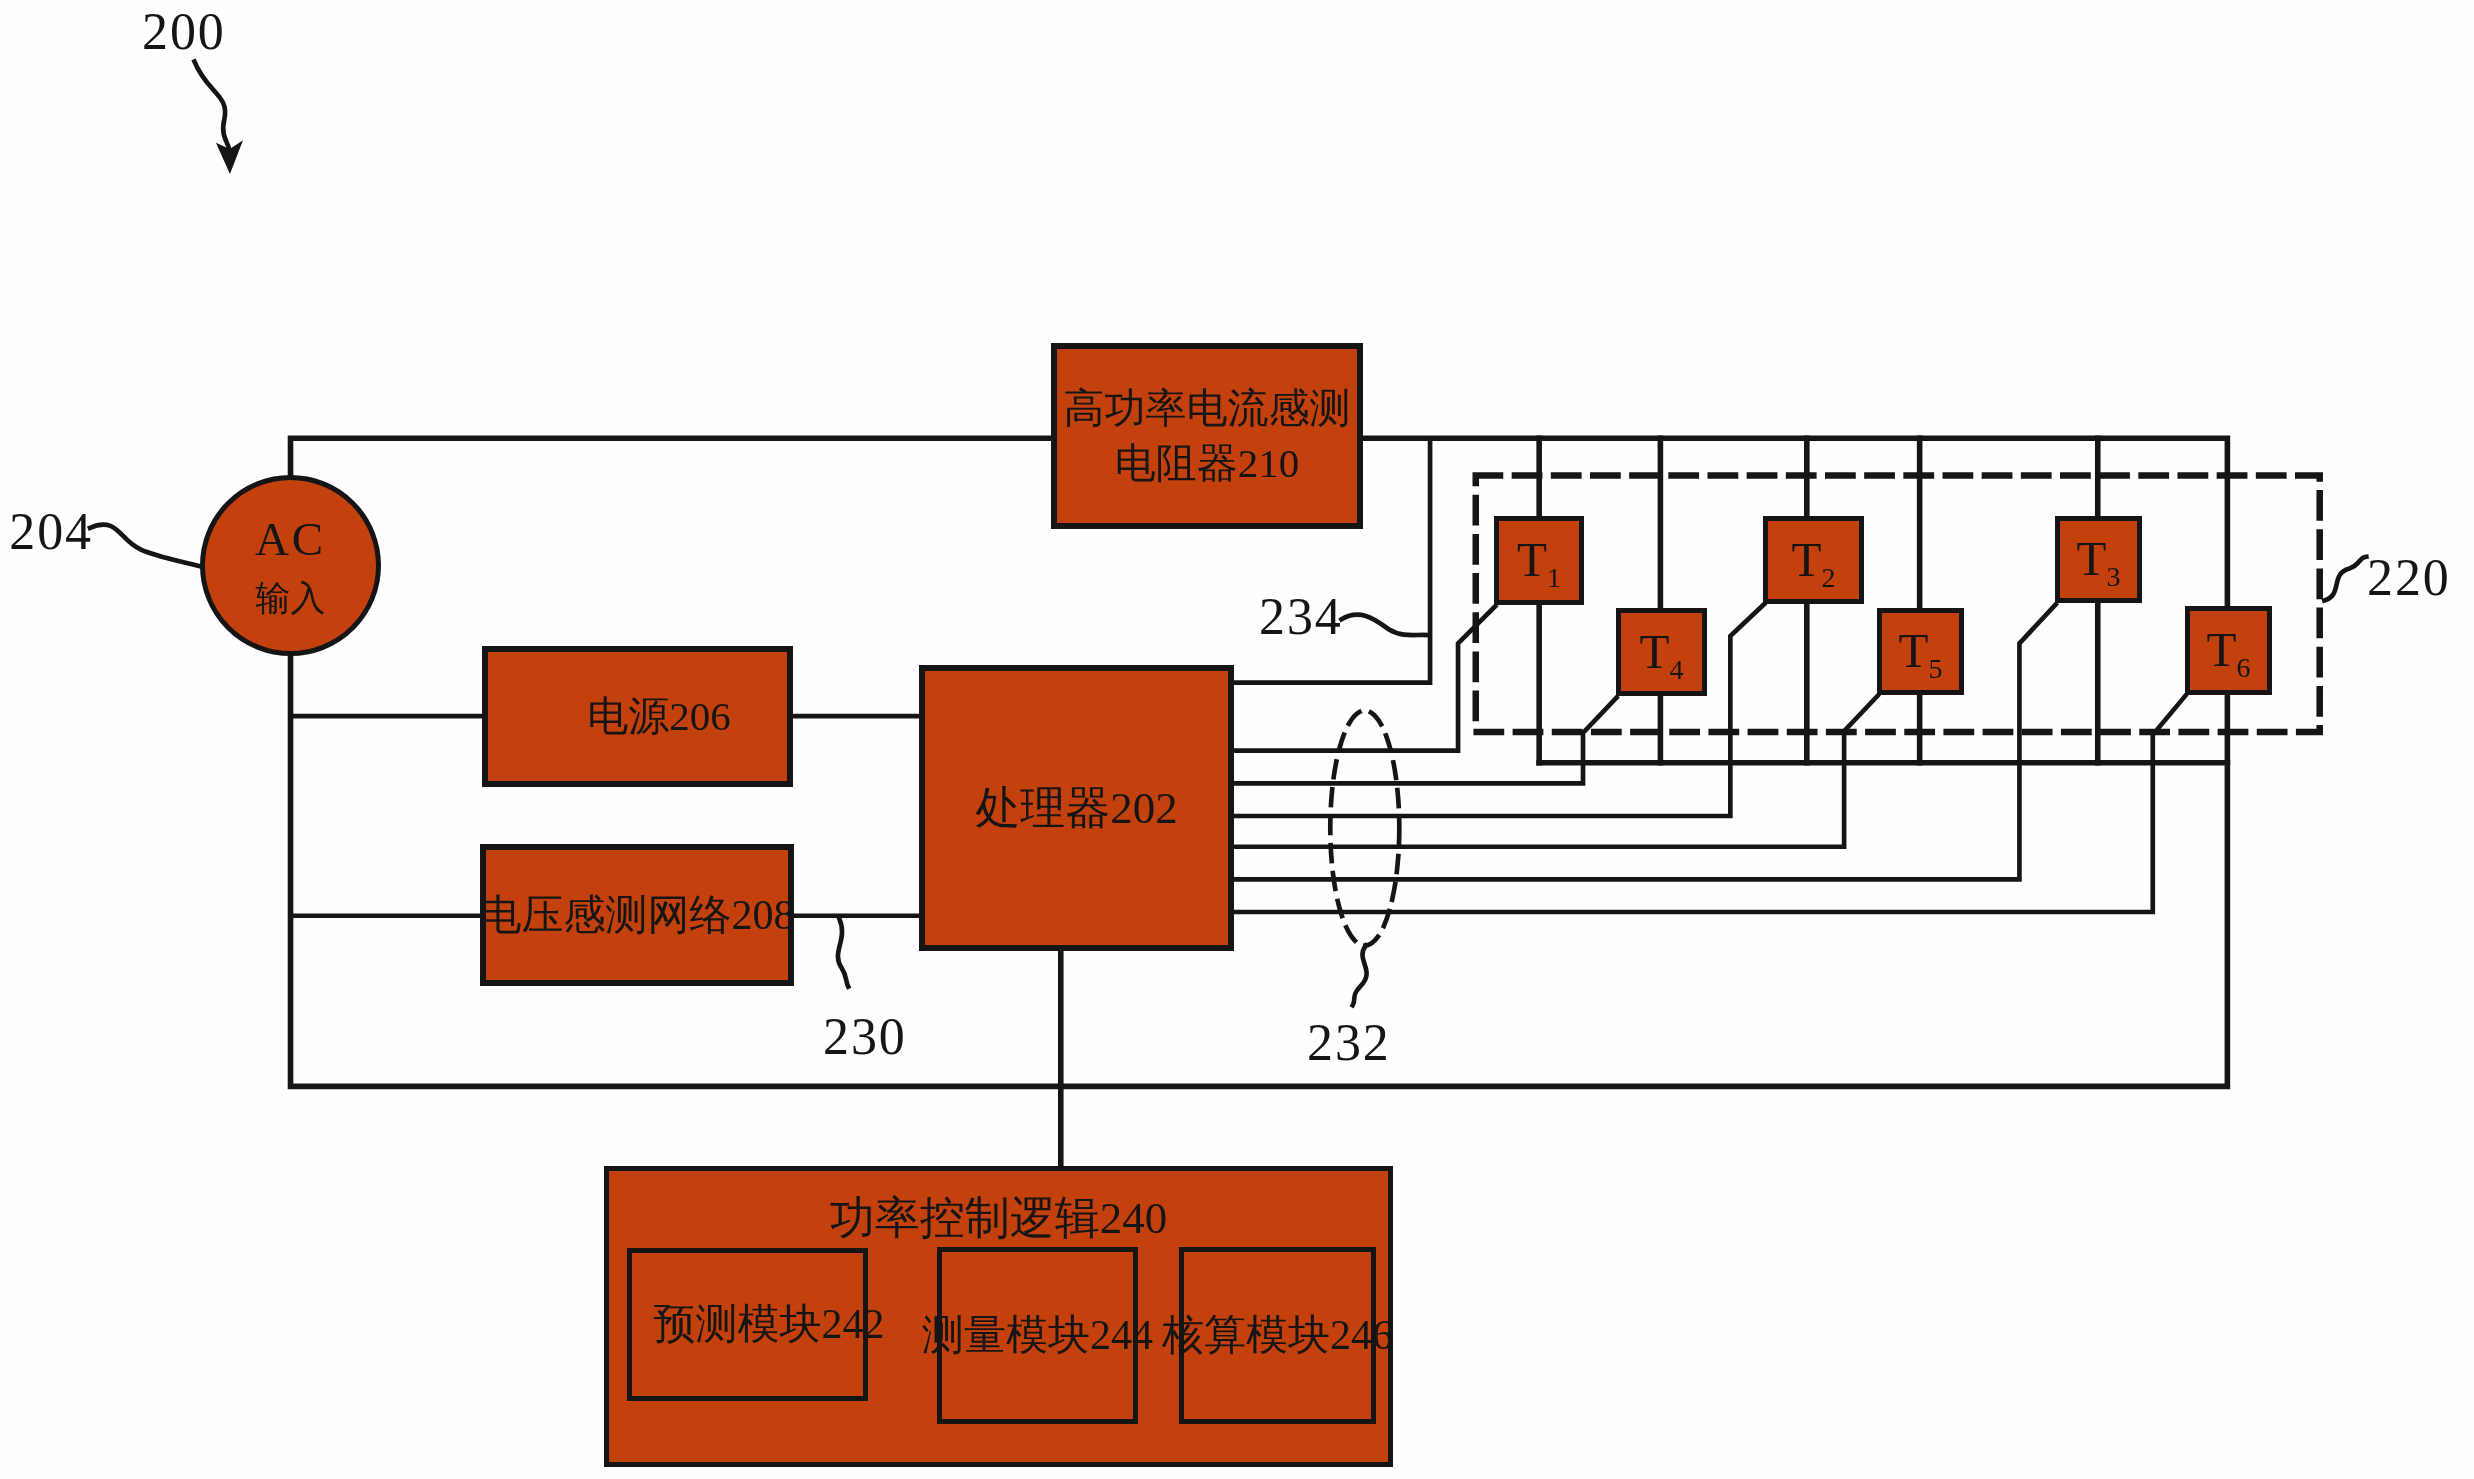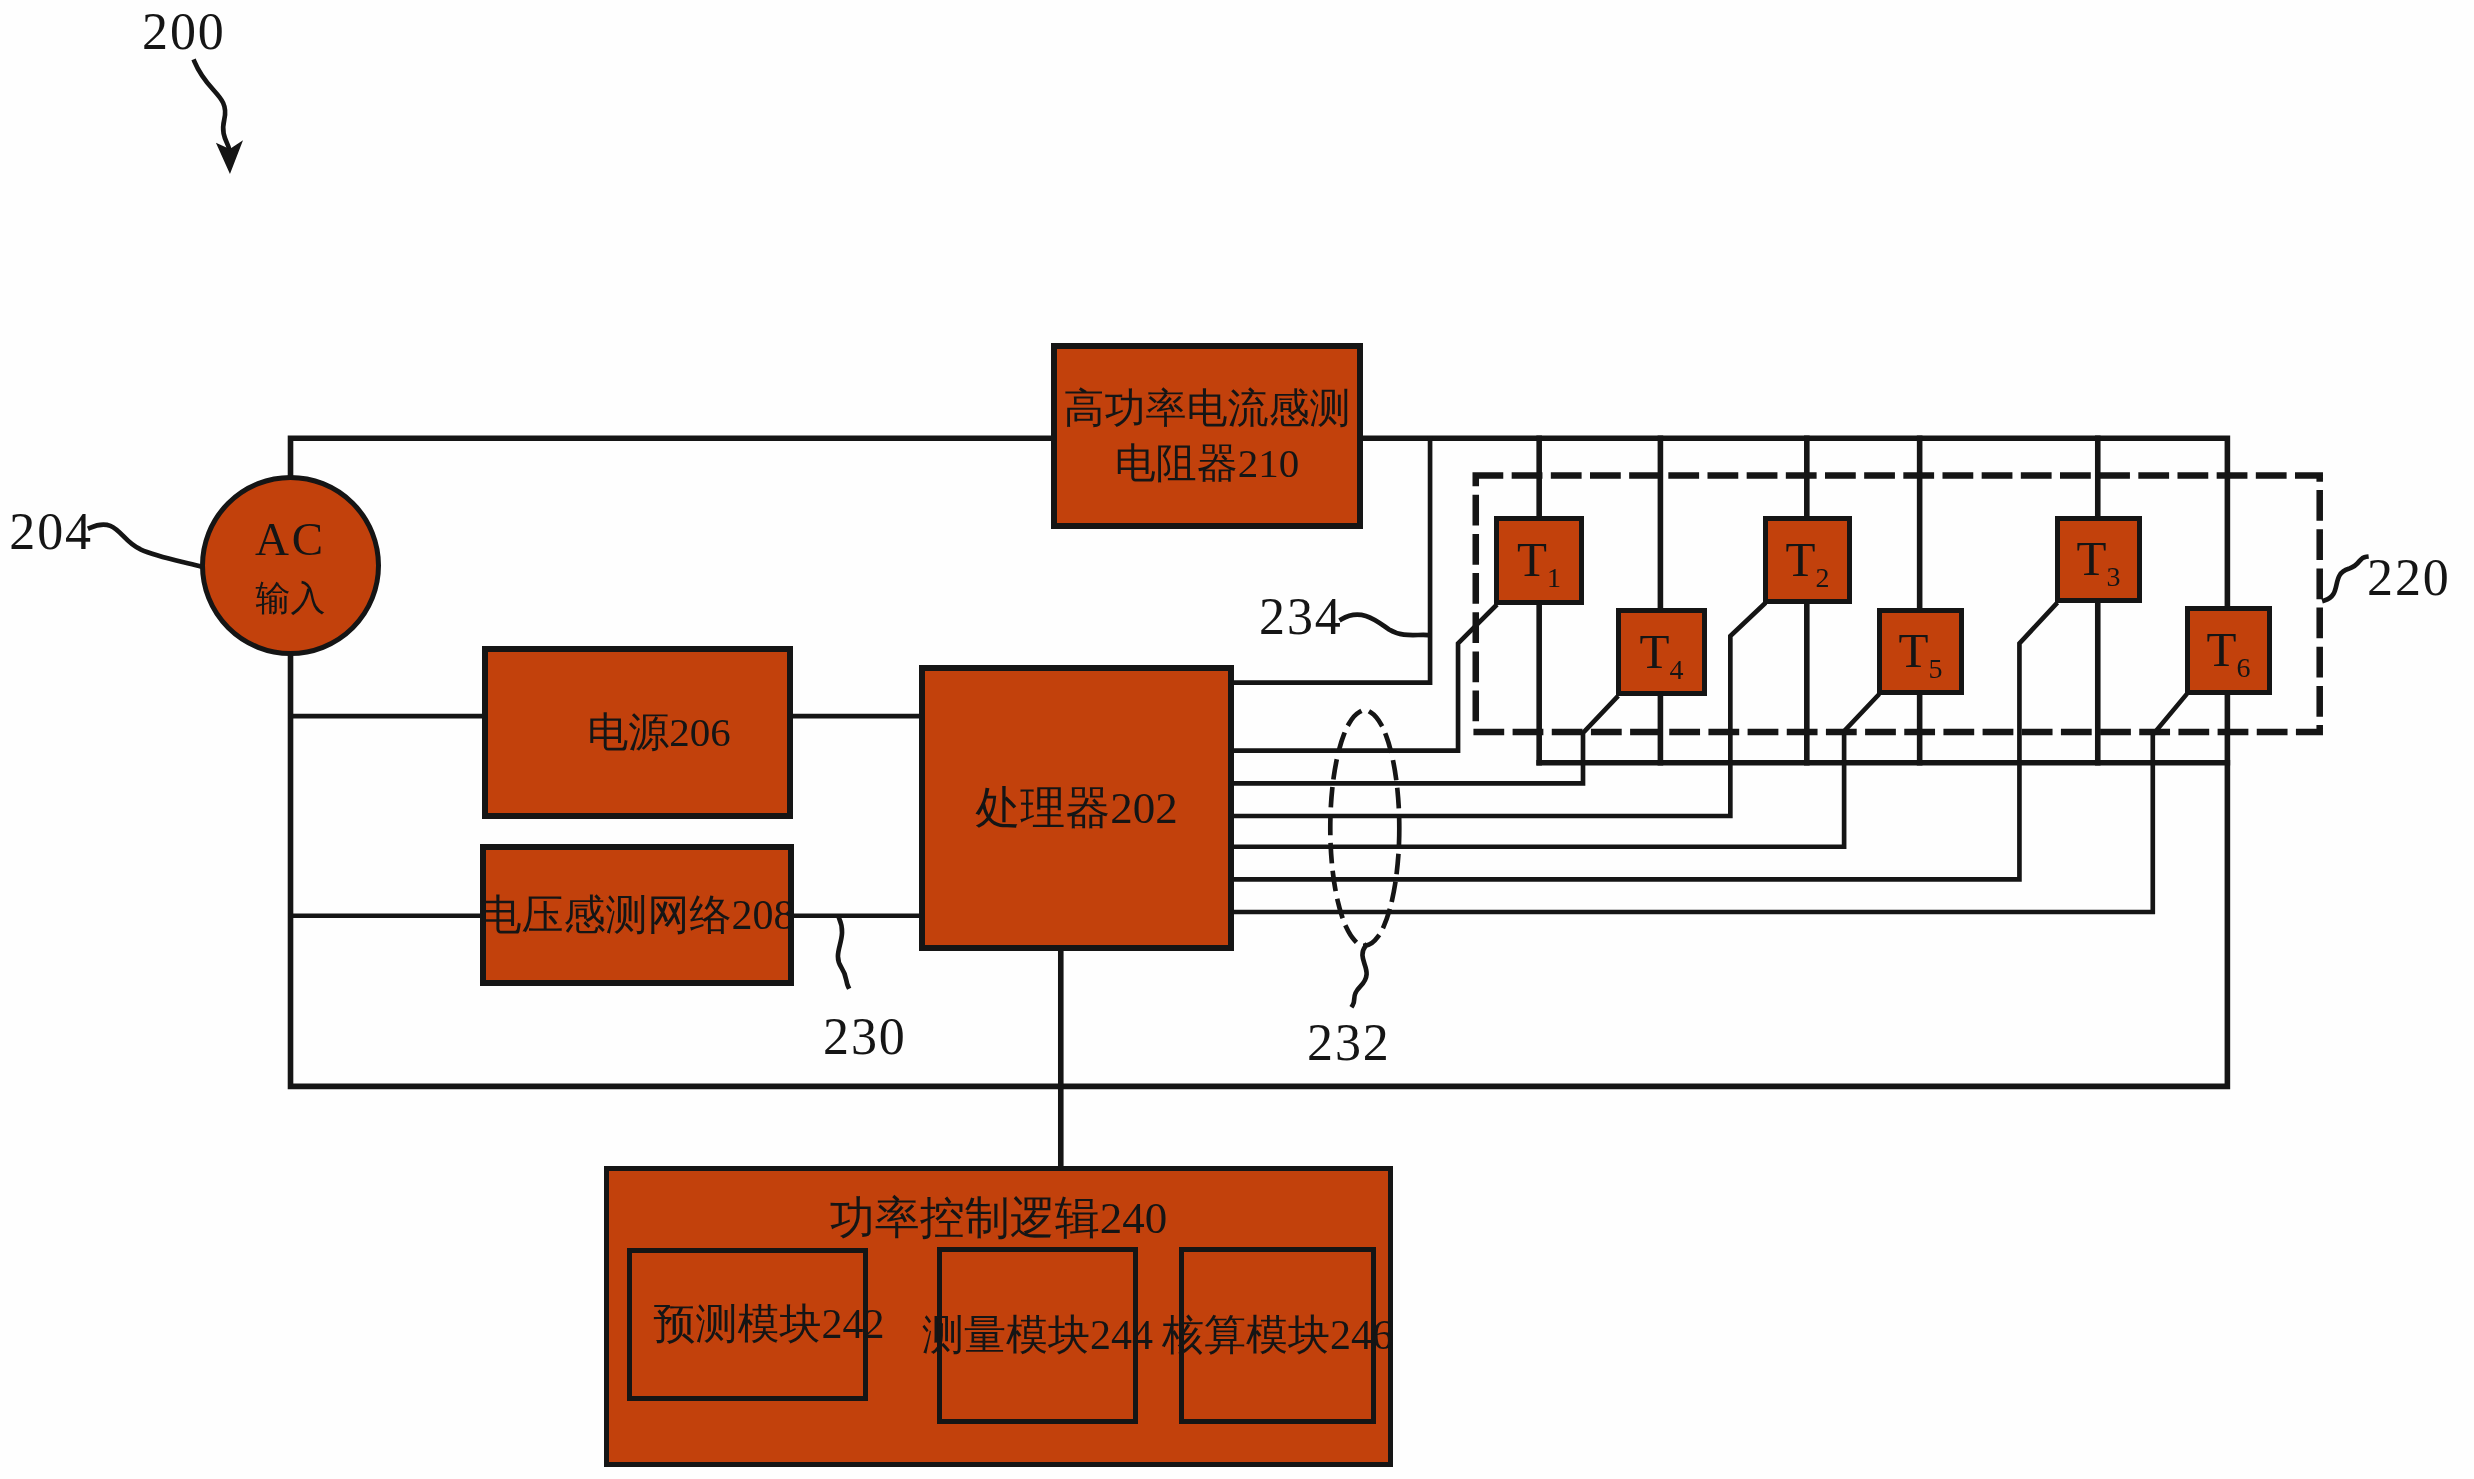--- a/index.html
+++ b/index.html
@@ -82,39 +82,39 @@
   <div class="box circle" style="left:200px;top:475px;width:181px;height:181px;border-width:5.6px;text-align:center;">
     <div class="ln ac-top">AC</div>
     <div class="ln ac-bot">输入</div>
   </div>
 
   <div class="box fs44" style="left:1051px;top:343px;width:312px;height:186px;">
     <div class="ln">高功率电流感测</div>
     <div class="ln">电阻器210</div>
   </div>
 
-  <div class="box fs44" style="left:482px;top:646px;width:311px;height:173px;padding-left:43px;">
+  <div class="box fs44" style="left:482px;top:646px;width:311px;height:141px;padding-left:43px;">
     <div class="ln">电源206</div>
   </div>
 
   <div class="box fs48" style="left:919px;top:665px;width:315px;height:286px;">
     <div class="ln">处理器202</div>
   </div>
 
   <div class="box fs42" style="left:480px;top:844px;width:314px;height:142px;">
     <div class="ln">电压感测网络208</div>
   </div>
 
   <div class="box t-box" style="left:1494px;top:516px;width:90px;height:89px;">
     <div class="ln"><span>T</span><sub>1</sub></div>
   </div>
   <div class="box t-box" style="left:1616px;top:608px;width:91px;height:88px;">
     <div class="ln"><span>T</span><sub>4</sub></div>
   </div>
-  <div class="box t-box" style="left:1763px;top:516px;width:89px;height:88px;text-align:right;">
+  <div class="box t-box" style="left:1763px;top:516px;width:101px;height:88px;text-align:right;">
     <div class="ln"><span>T</span><sub>2</sub></div>
   </div>
   <div class="box t-box" style="left:1877px;top:608px;width:87px;height:87px;">
     <div class="ln"><span>T</span><sub>5</sub></div>
   </div>
   <div class="box t-box" style="left:2055px;top:516px;width:87px;height:87px;">
     <div class="ln"><span>T</span><sub>3</sub></div>
   </div>
   <div class="box t-box" style="left:2185px;top:606px;width:87px;height:89px;">
     <div class="ln"><span>T</span><sub>6</sub></div>

